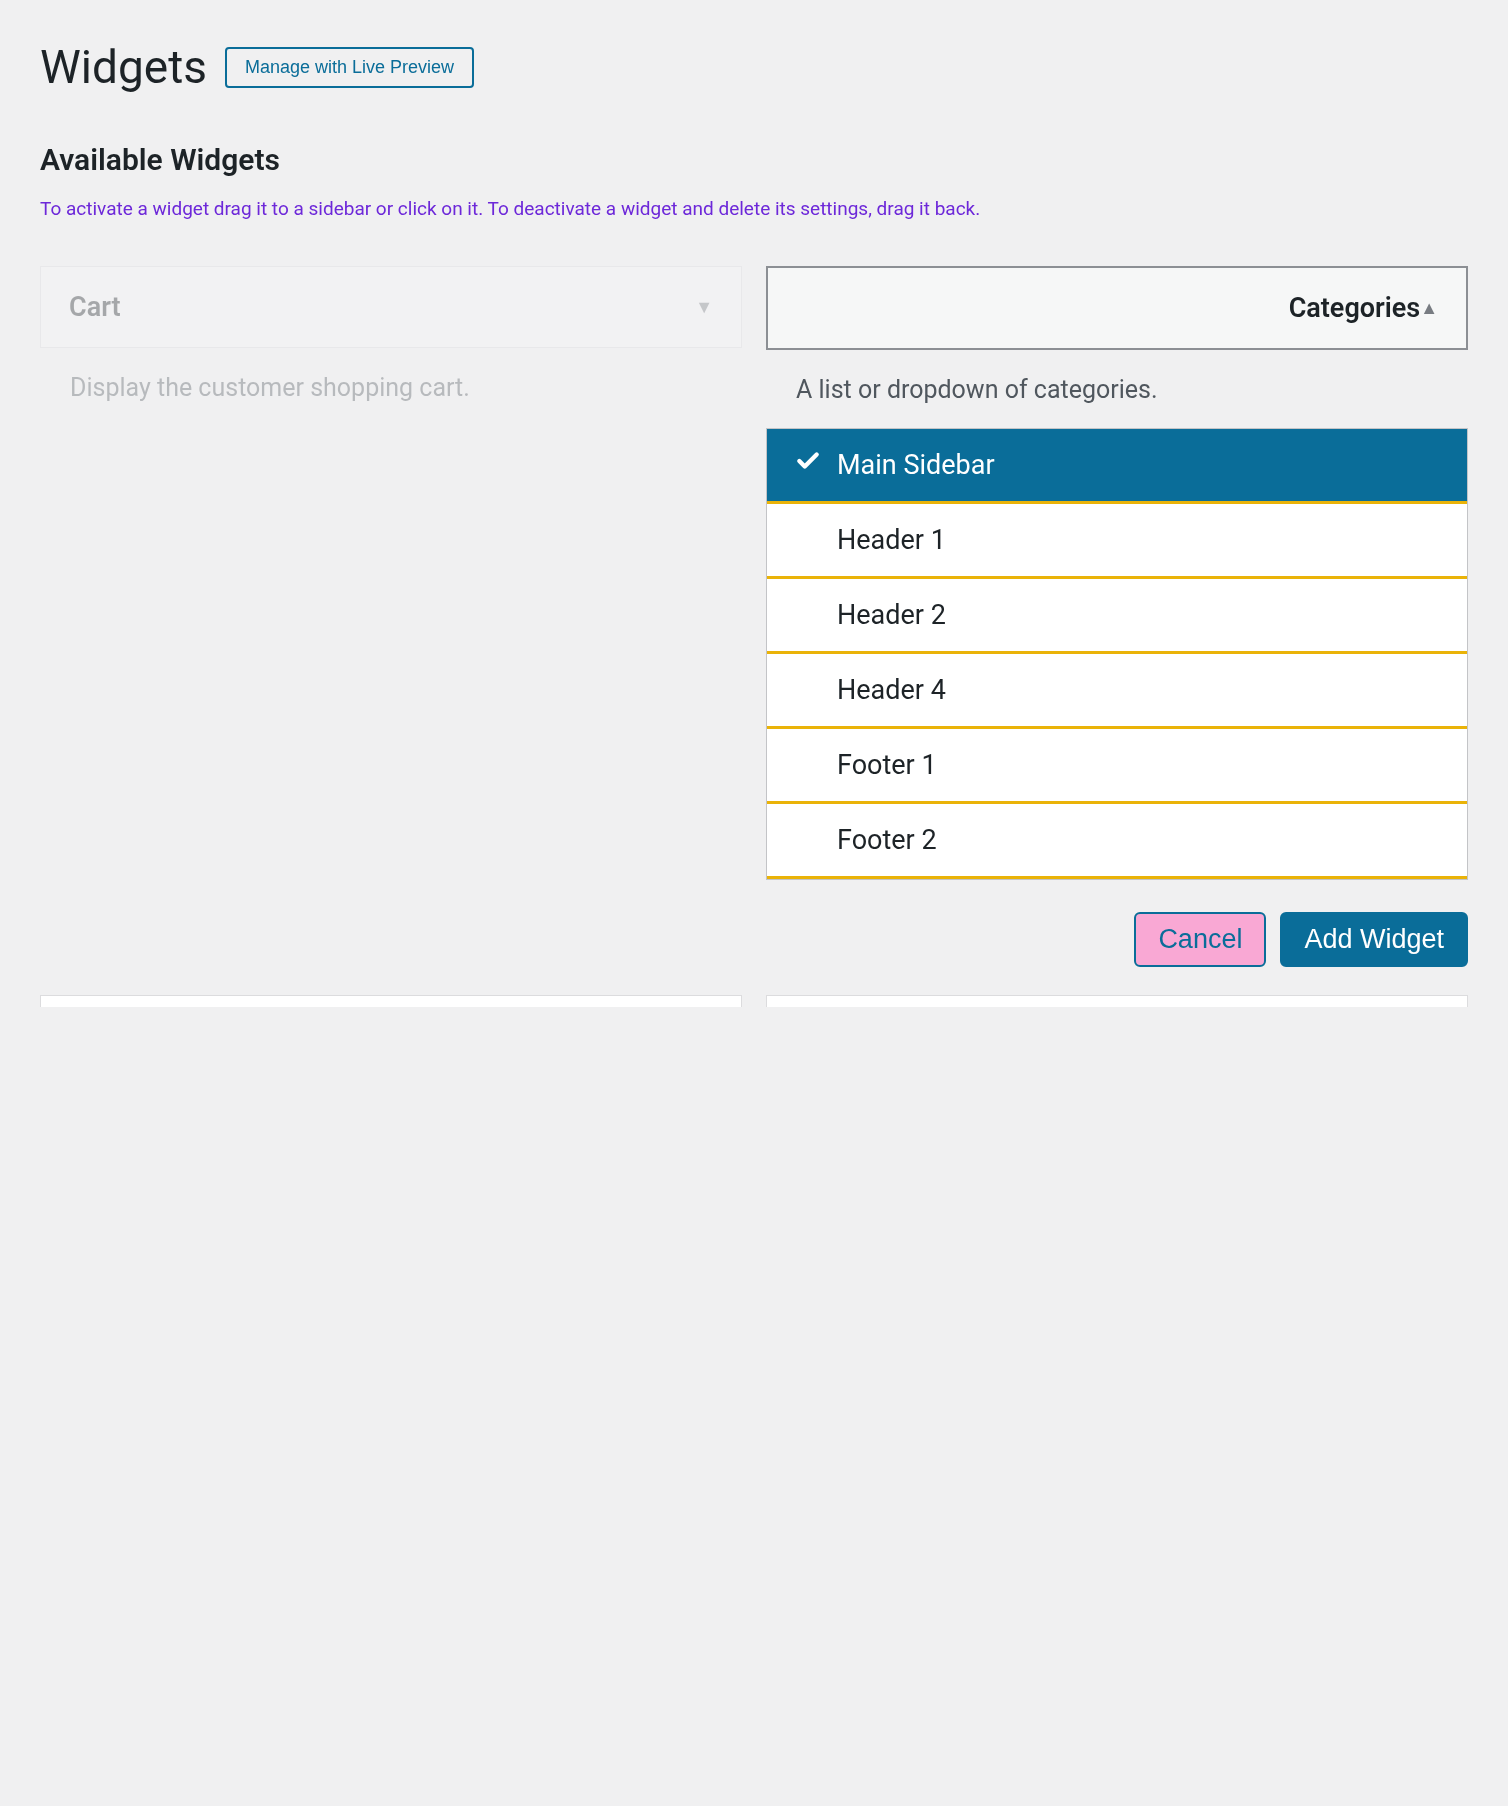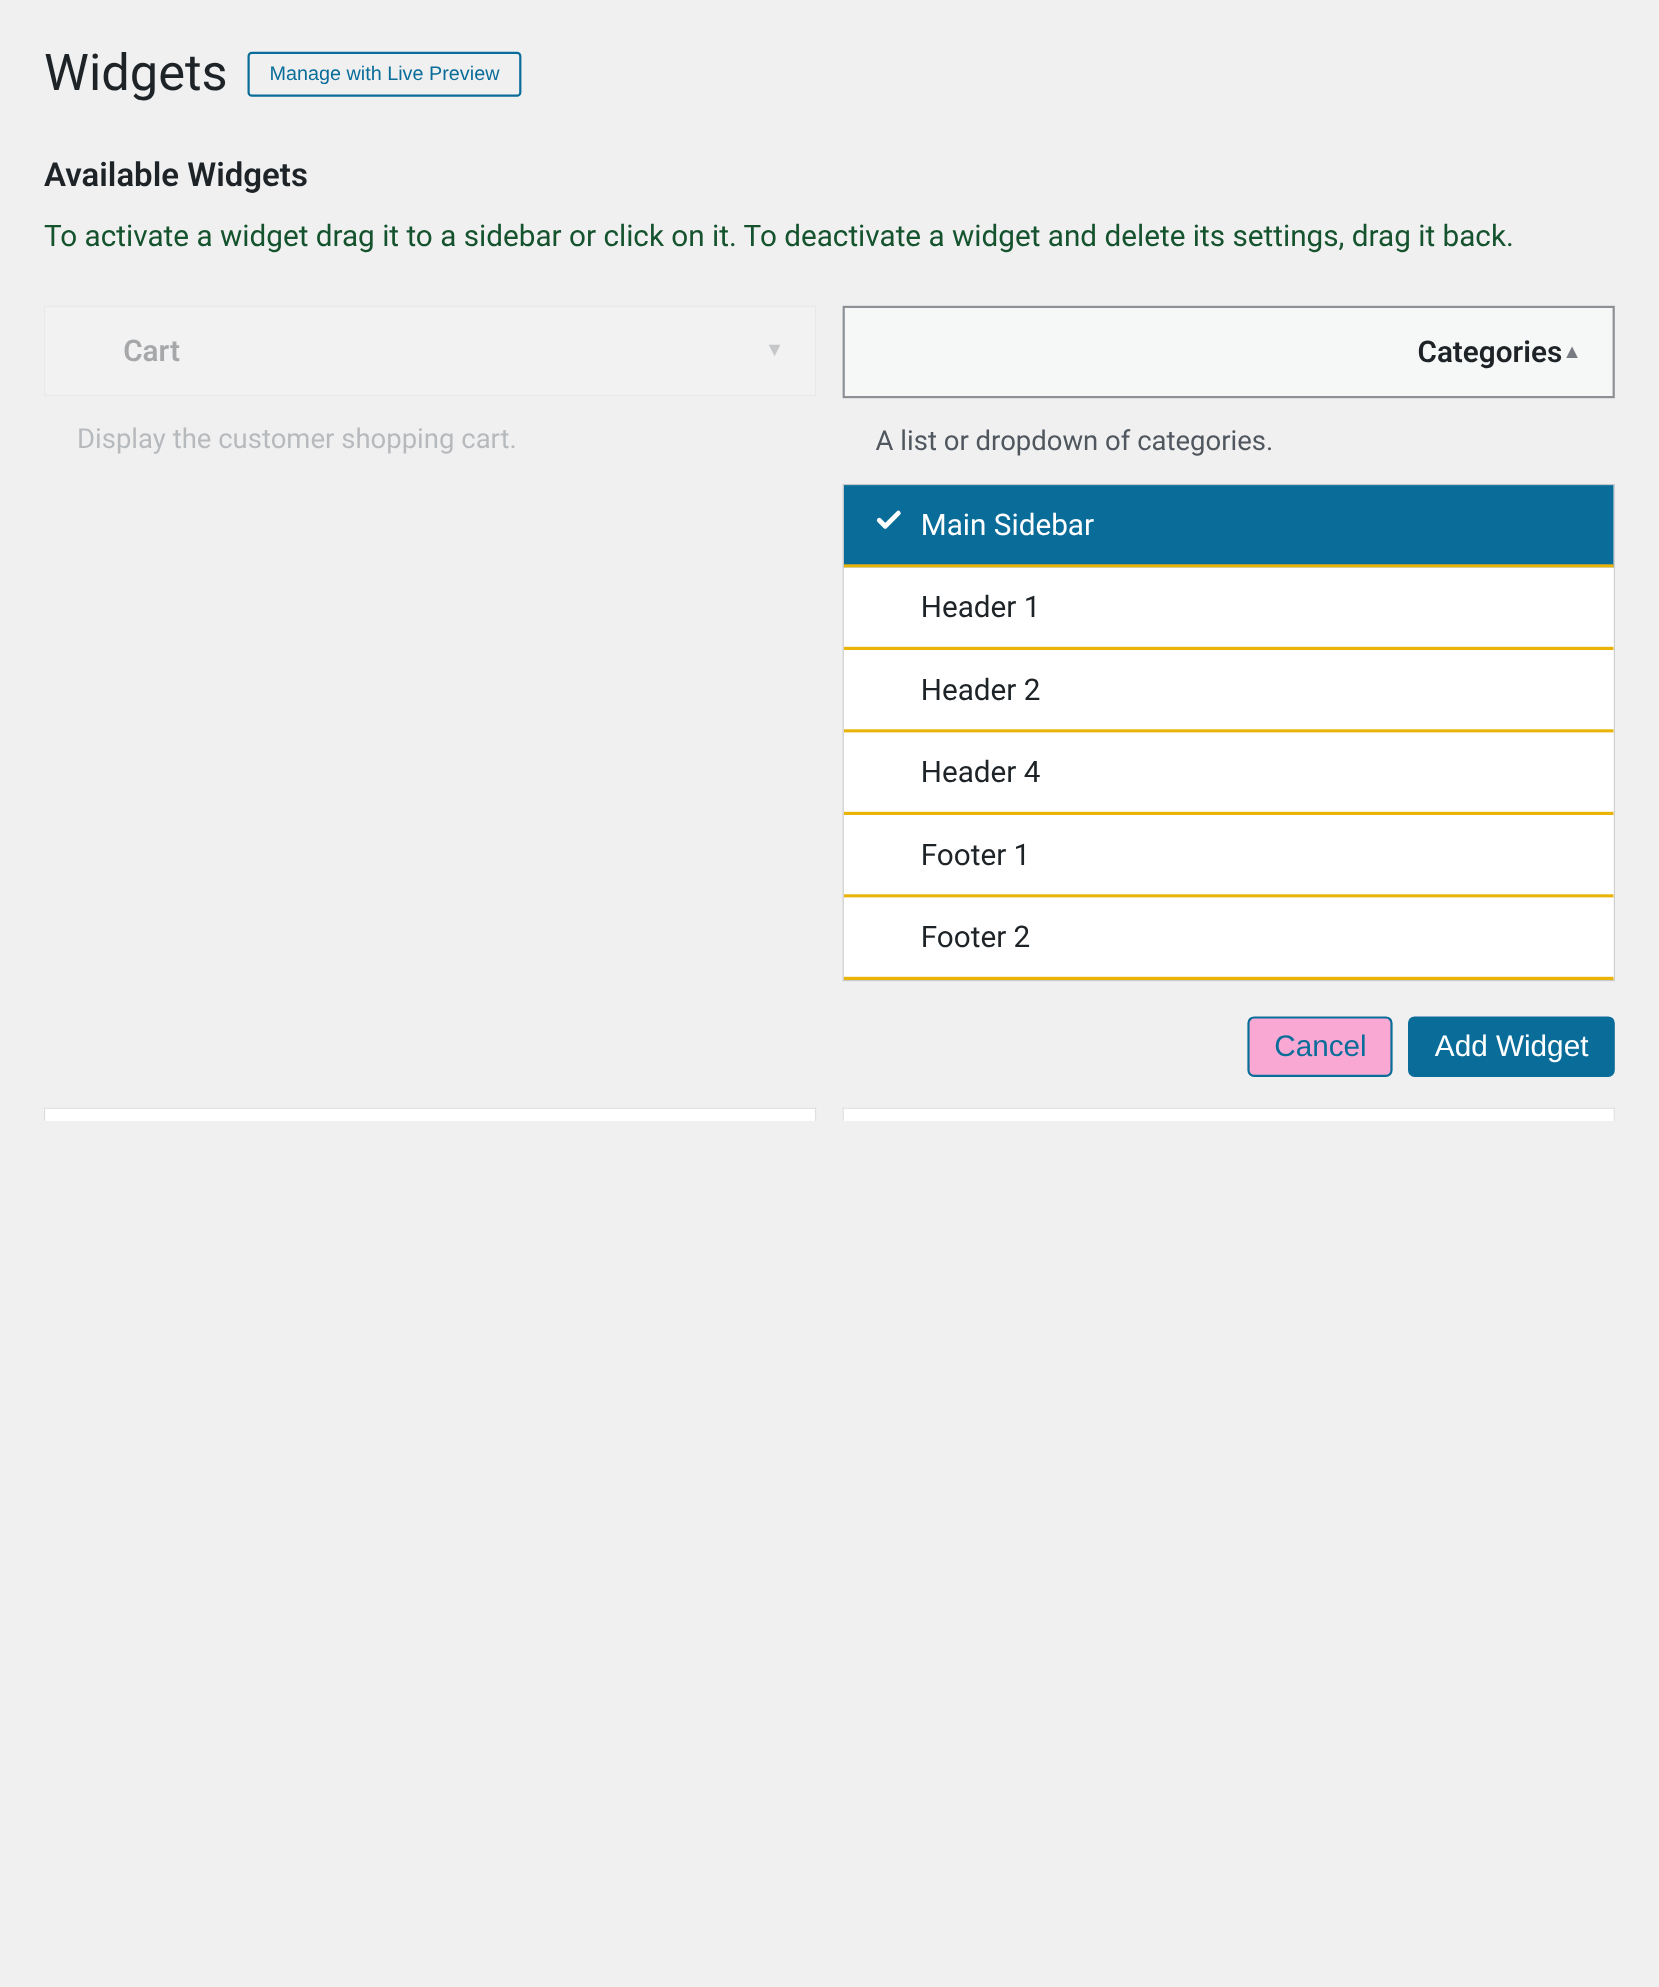--- a/index.html
+++ b/index.html
@@ -34,22 +34,22 @@
       cursor: pointer;
       border-radius: 4px;
     }
     .section-title {
       font-size: 30px;
       font-weight: 600;
       color: #1d2327;
       margin-bottom: 18px;
     }
     .section-desc {
-      font-size: 27px;
-      color: #14532d;
+      font-size: 19px;
+      color: #6d28d9;
       line-height: 1.5;
       margin-bottom: 42px;
     }
     .widgets-row {
       display: flex;
       gap: 24px;
     }
     .widget-col {
       flex: 1;
       min-width: 0;
@@ -69,21 +69,20 @@
     }
     .widget-box.expanded {
       border: 2px solid #8c8f94;
       background: #f6f7f7;
       justify-content: flex-end;
     }
     .widget-name {
       font-size: 27px;
       font-weight: 600;
       color: #1d2327;
-      margin-left: 43px;
     }
     .widget-toggle-icon {
       font-size: 18px;
       color: #787c82;
     }
     .widget-desc {
       font-size: 25px;
       color: #50575e;
       padding: 22px 30px 20px 30px;
       line-height: 1.45;

